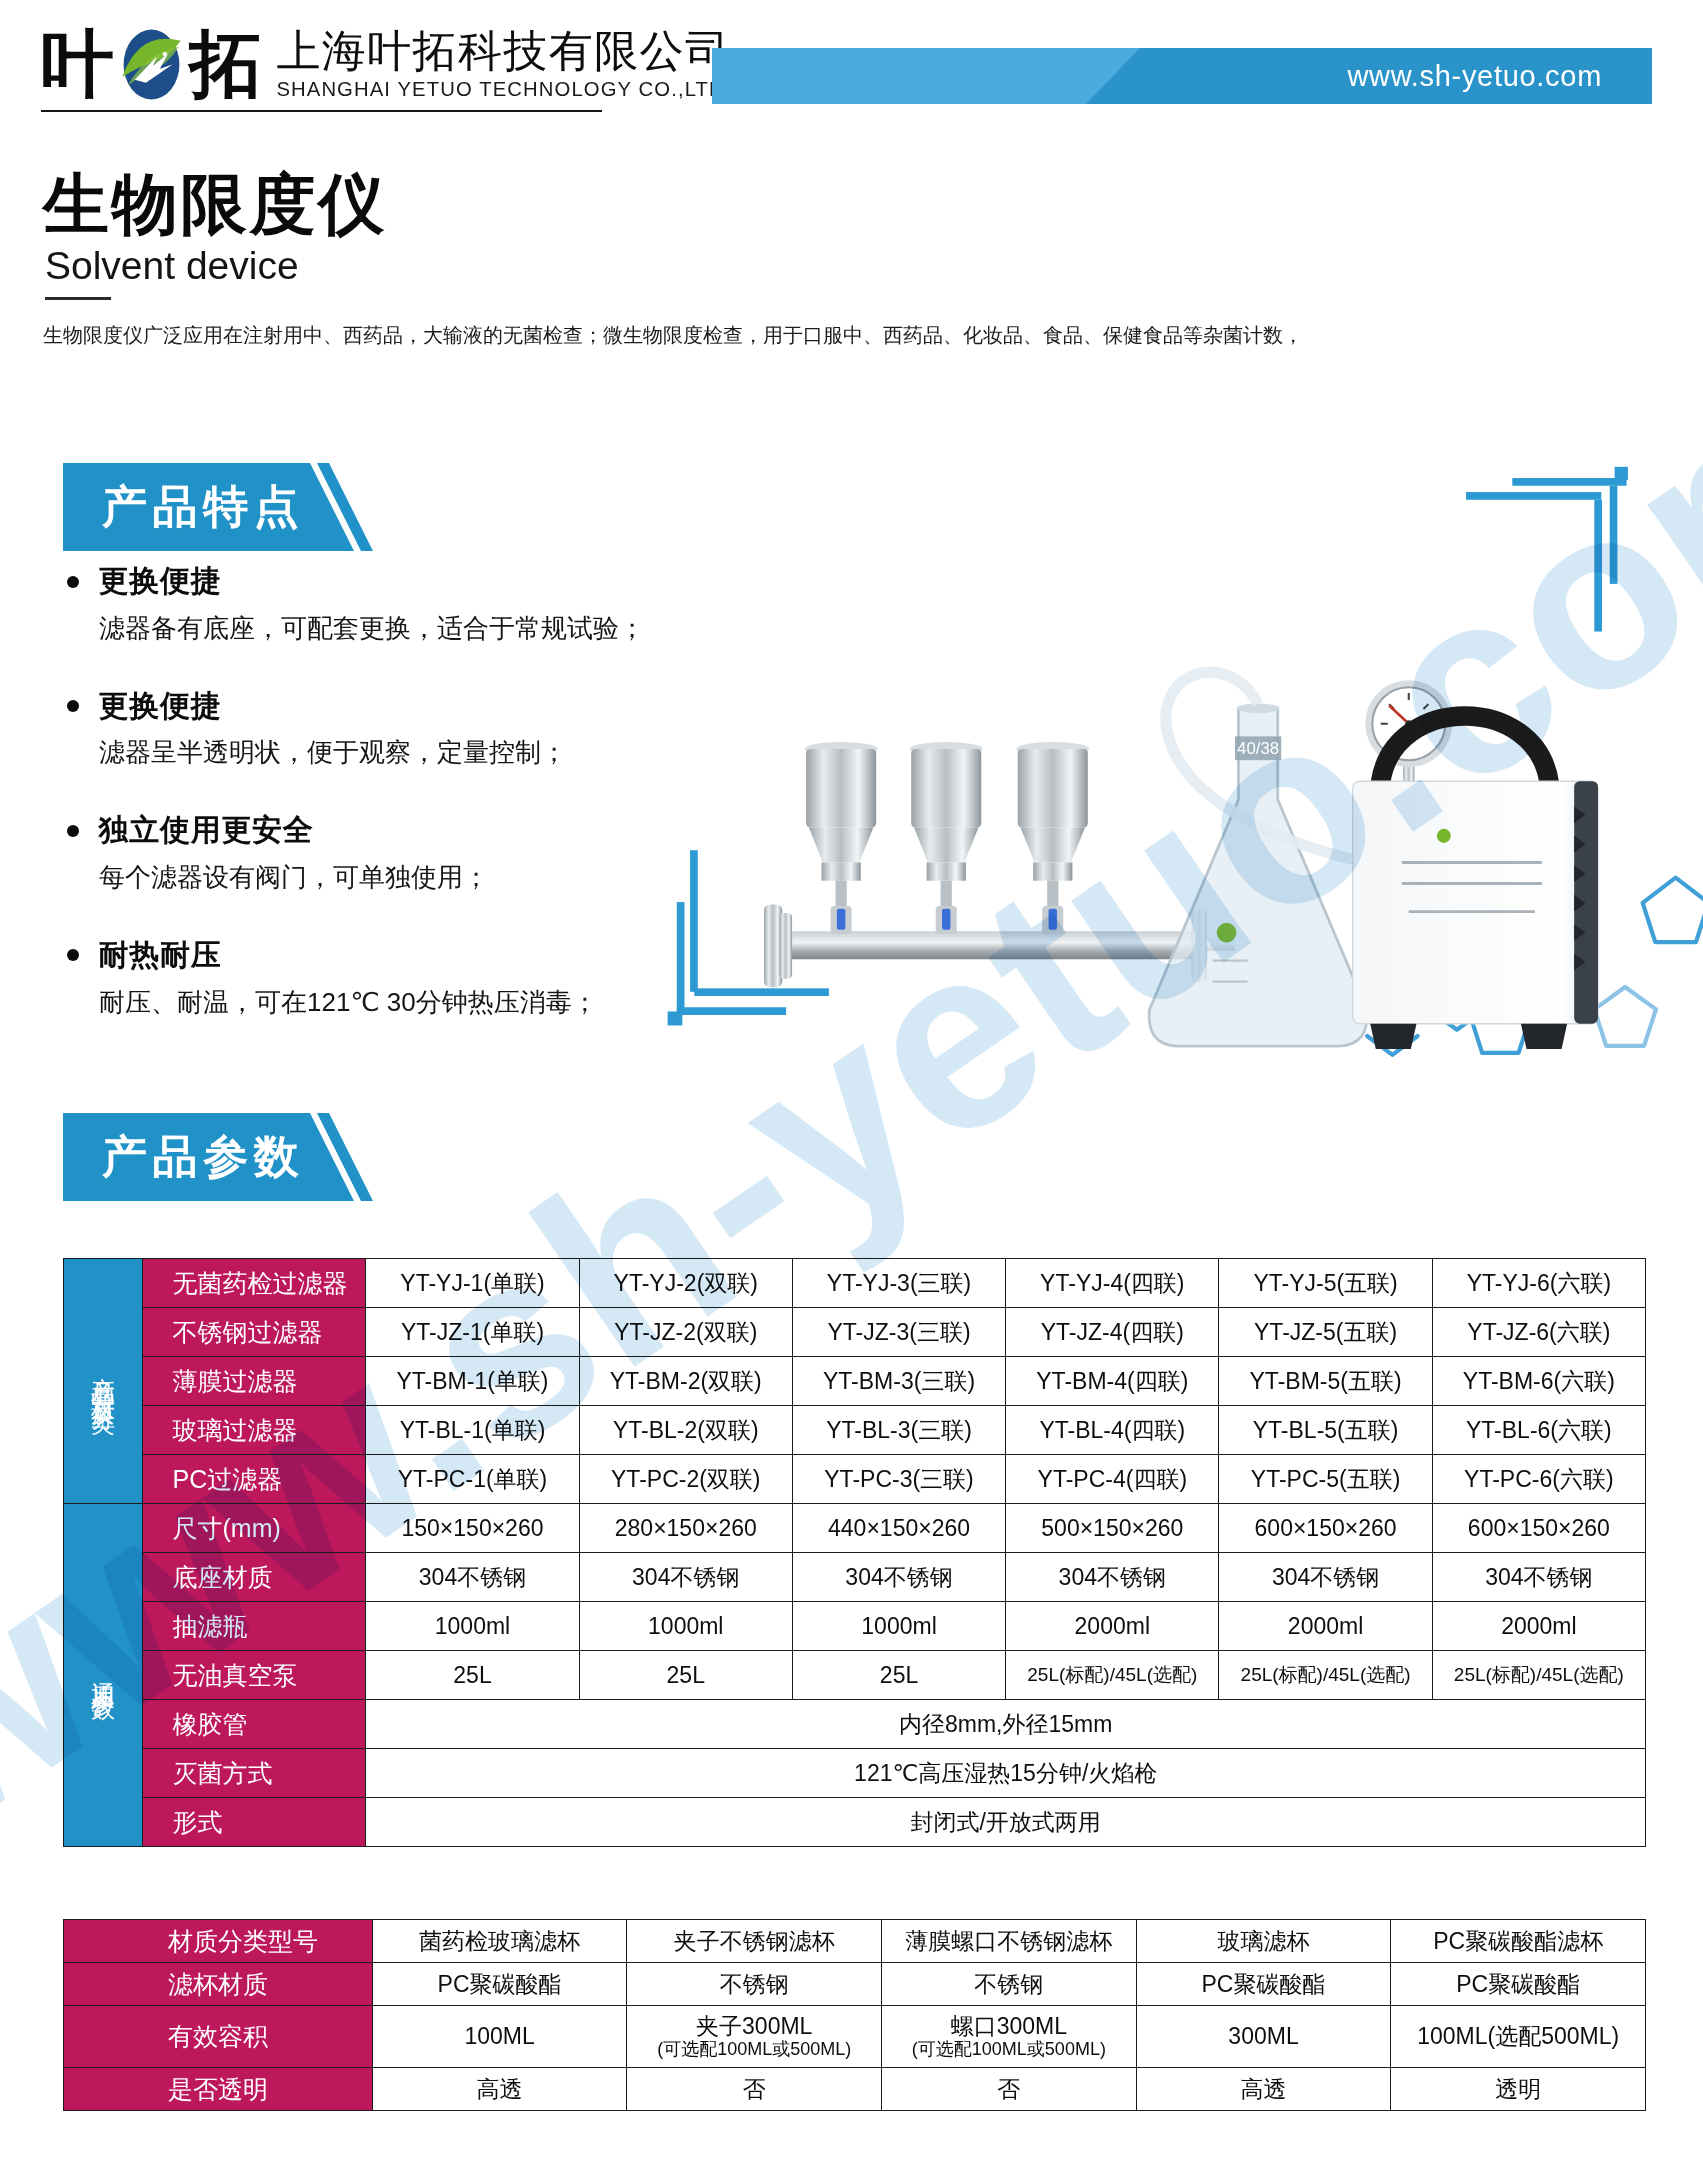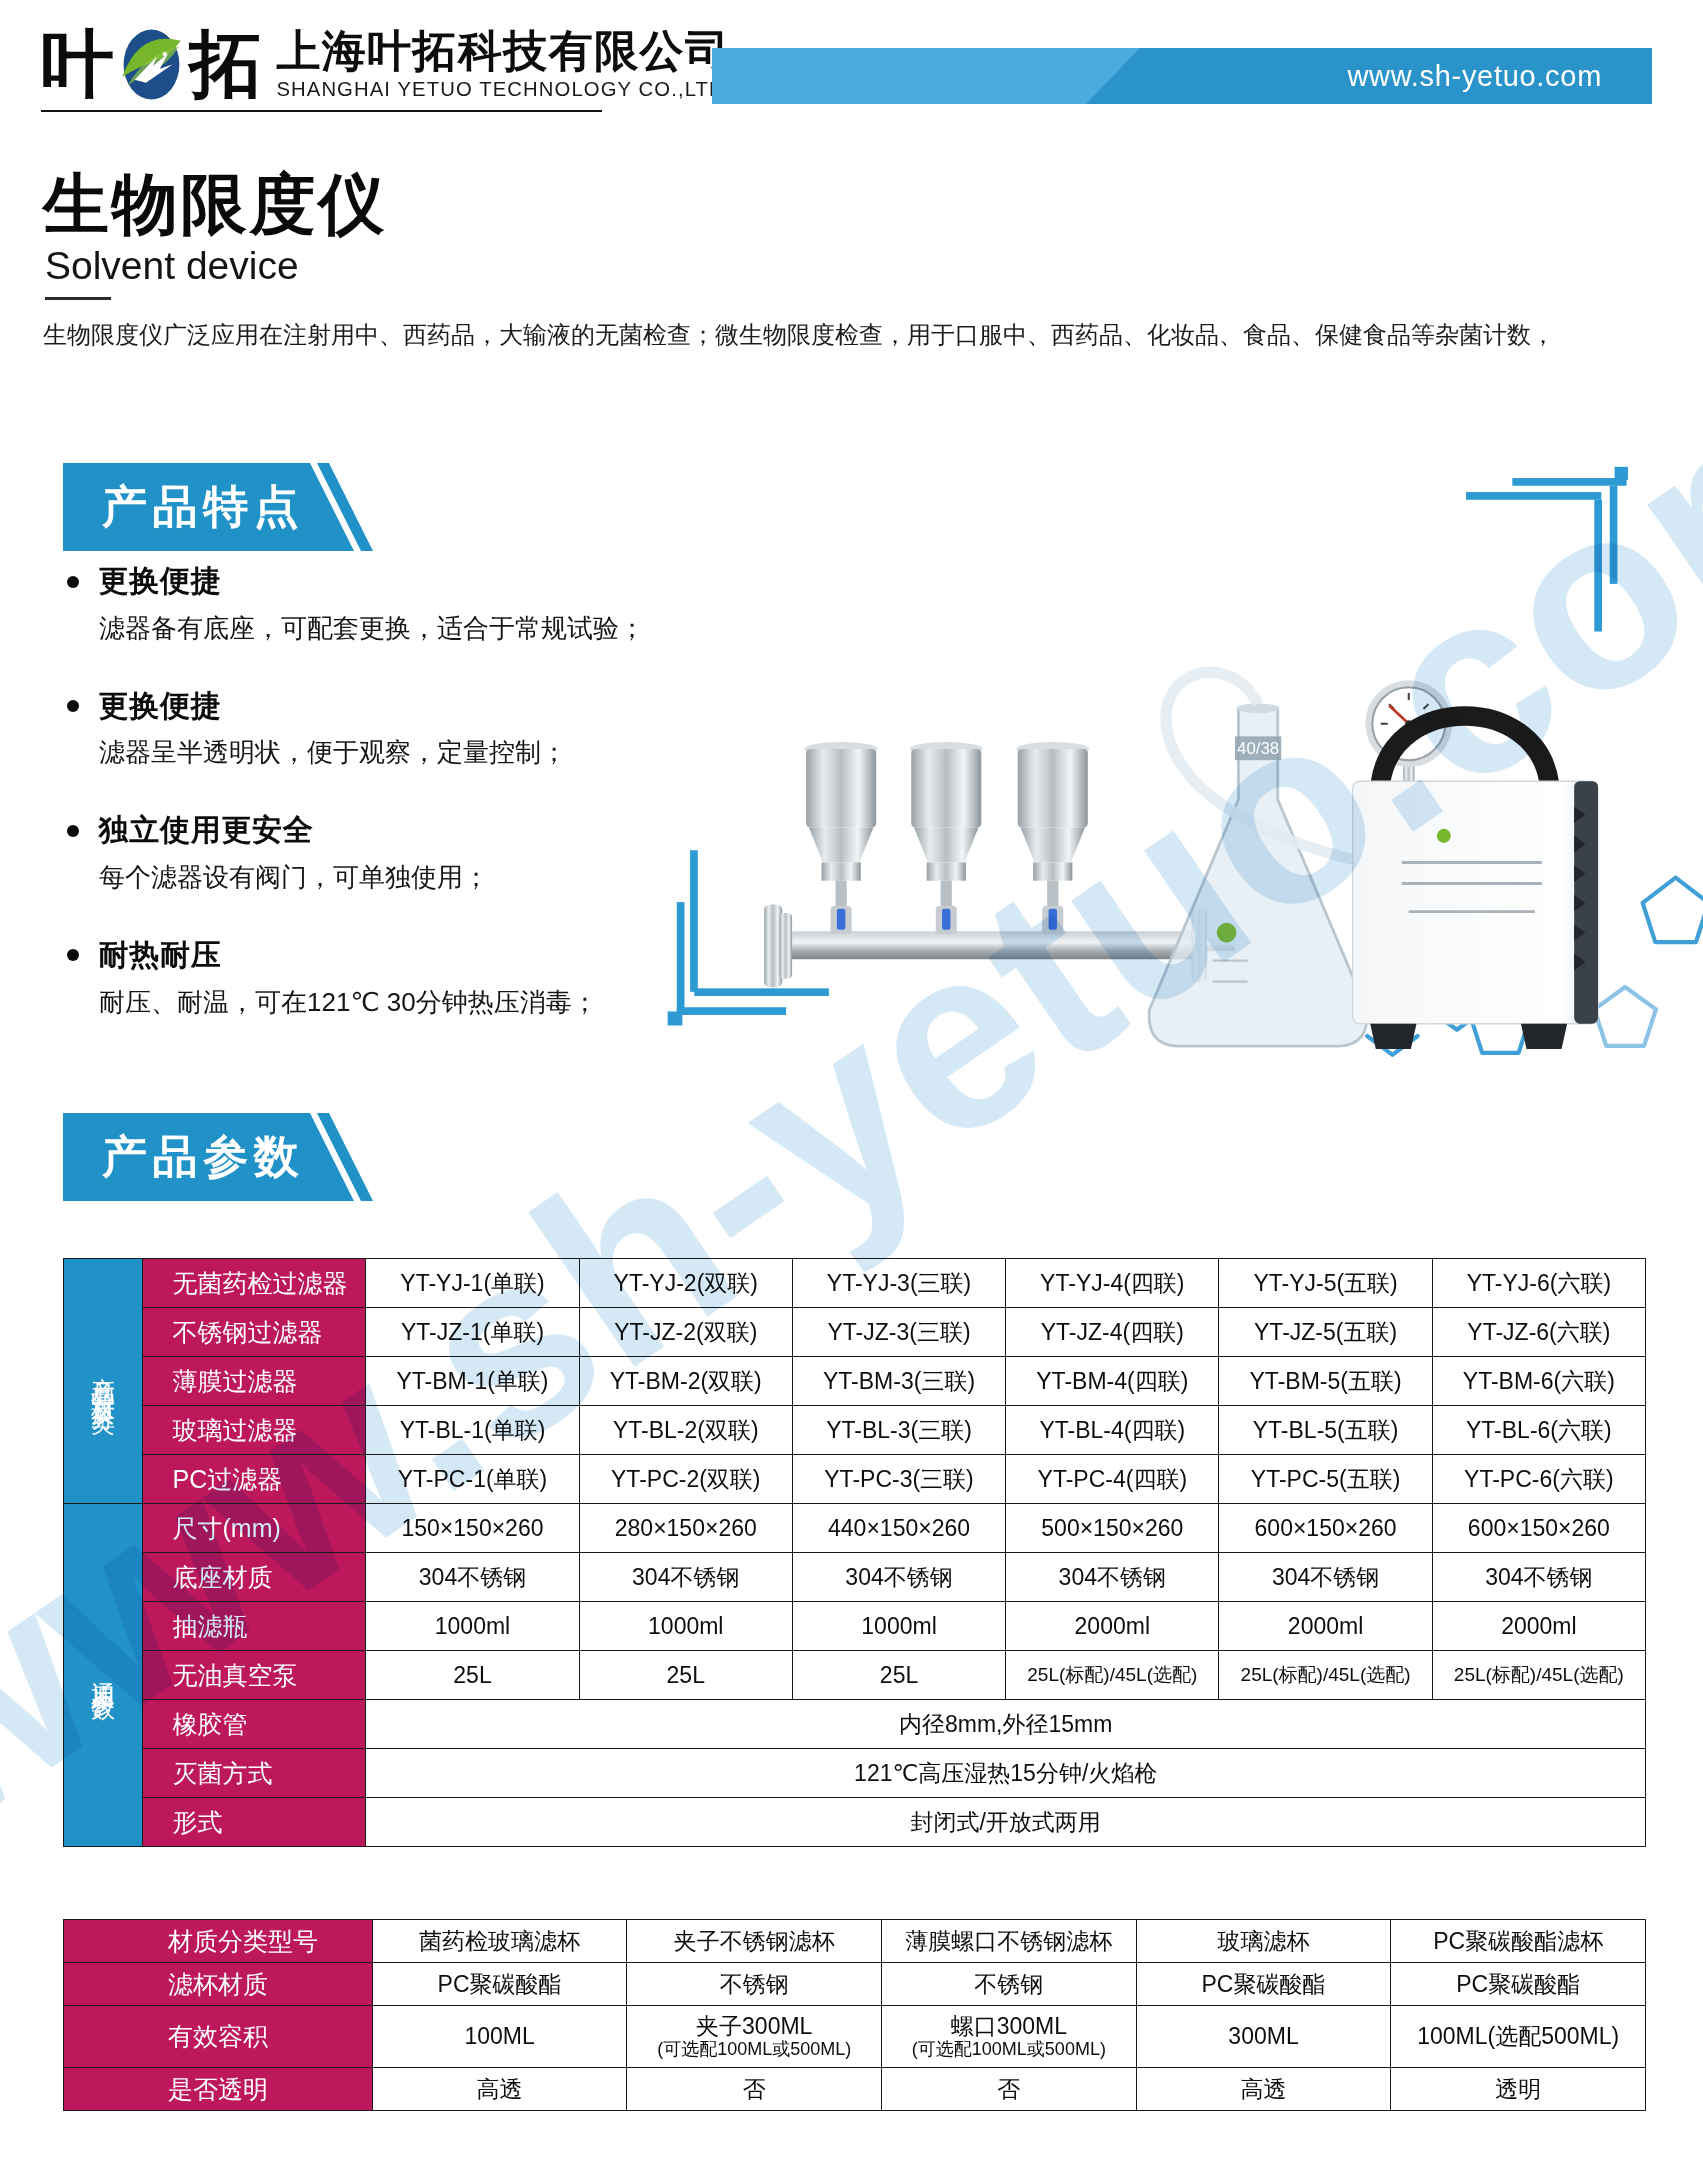--- a/index.html
+++ b/index.html
@@ -4,36 +4,36 @@
 <style>
   html,body{margin:0;padding:0;background:#ffffff;}
   .page{position:relative;width:1704px;height:2161px;background:#fff;overflow:hidden;
         font-family:"Liberation Sans","DejaVu Sans",sans-serif;color:#111;}
 
   
   .logo-row{position:absolute;left:41px;top:25px;display:flex;align-items:center;}
   .logo-char{font-family:"Liberation Serif","DejaVu Serif",serif;font-weight:700;font-size:73px;color:#0b0b0b;line-height:1;}
   .logo-emblem{margin:0 4.2px;}
   .company-block{margin-left:14px;}
-  .company-cn{font-size:44px;font-weight:700;color:#0d0d0d;letter-spacing:1.4px;line-height:1.05;}
+  .company-cn{font-size:44px;font-weight:400;color:#0d0d0d;letter-spacing:1.4px;line-height:1.05;}
   .company-en{font-size:20.3px;color:#1a1a1a;letter-spacing:1.1px;margin-top:4.2px;}
   .logo-rule{position:absolute;left:41px;top:110px;width:561px;height:2.1px;background:#151515;}
 
   .banner{position:absolute;left:712px;top:48px;width:940px;height:56px;background:#4babdc;}
   .banner-dark{position:absolute;inset:0;background:#2a94ca;
                clip-path:polygon(428px 0,940px 0,940px 56px,374px 56px);}
   .banner-url{position:absolute;inset:0;text-align:right;line-height:56px;color:#fff;
               font-size:29px;padding-right:50px;letter-spacing:0.7px;}
 
   
   .title-cn{position:absolute;left:43px;top:160px;font-size:66px;font-weight:800;color:#0a0a0a;letter-spacing:2.8px;}
   .title-en{position:absolute;left:45px;top:244px;font-size:39px;font-weight:400;color:#141414;}
   .title-rule{position:absolute;left:45px;top:297px;width:66px;height:2.8px;background:#2b2b2b;}
 
-  .intro{position:absolute;left:43px;top:317px;width:1648px;font-size:24px;line-height:36px;color:#1c1c1c;}
+  .intro{position:absolute;left:43px;top:317px;width:1648px;font-size:20px;line-height:36px;color:#1c1c1c;}
 
   
   .badge{position:absolute;left:63px;width:393px;height:88px;}
   .badge .main{position:absolute;inset:0;background:#2192c8;
                clip-path:polygon(0 0,247px 0,291px 88px,0 88px);}
   .badge .stripe{position:absolute;inset:0;background:#2192c8;
                clip-path:polygon(254px 0,266px 0,310px 88px,298px 88px);}
   .badge .label{position:absolute;left:39px;top:0;line-height:88px;color:#fff;
                 font-size:45px;font-weight:700;letter-spacing:5.6px;}
   #badge-features{top:463px;}

